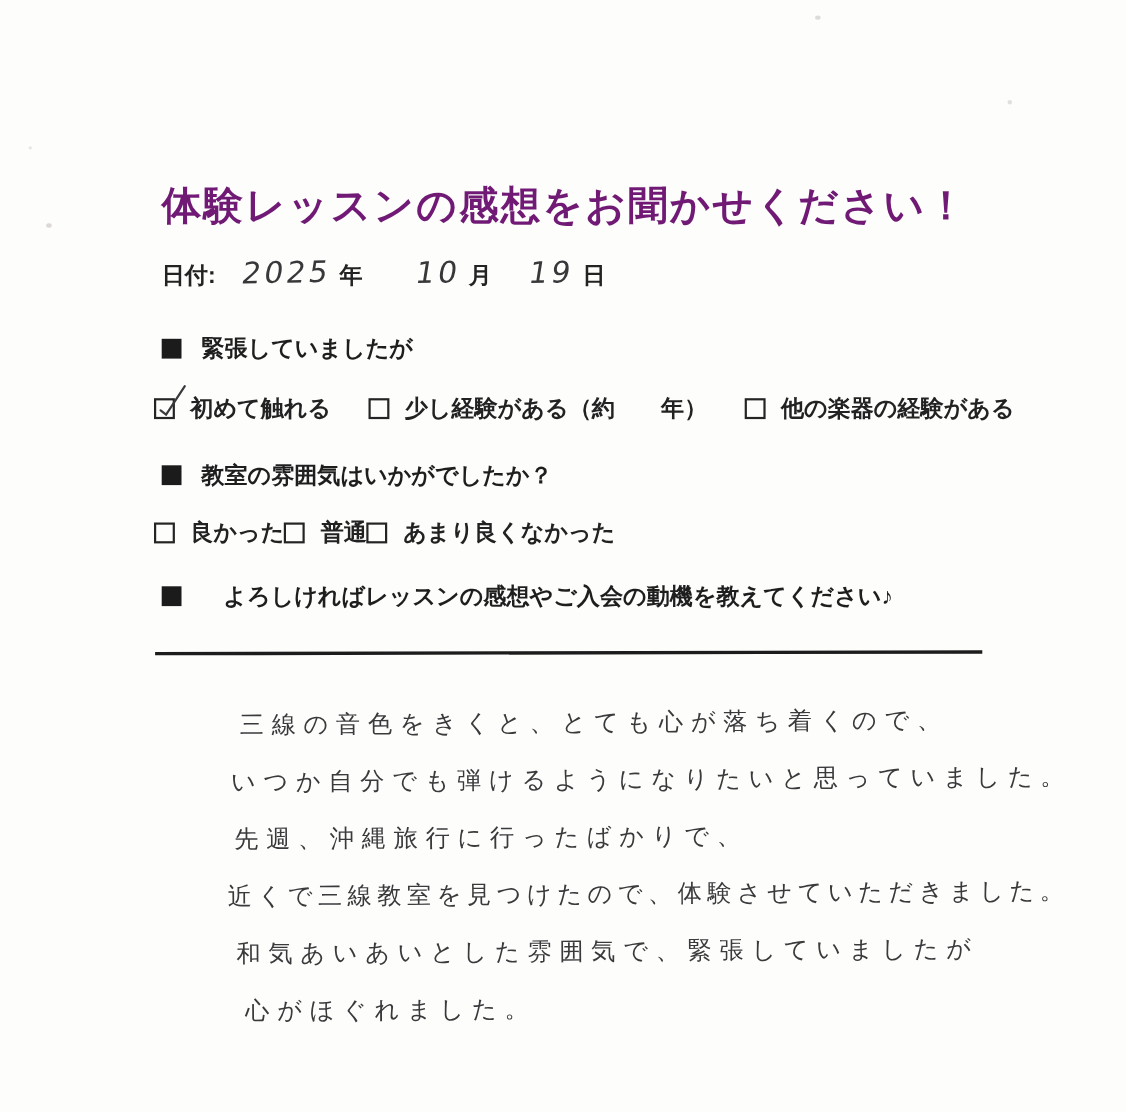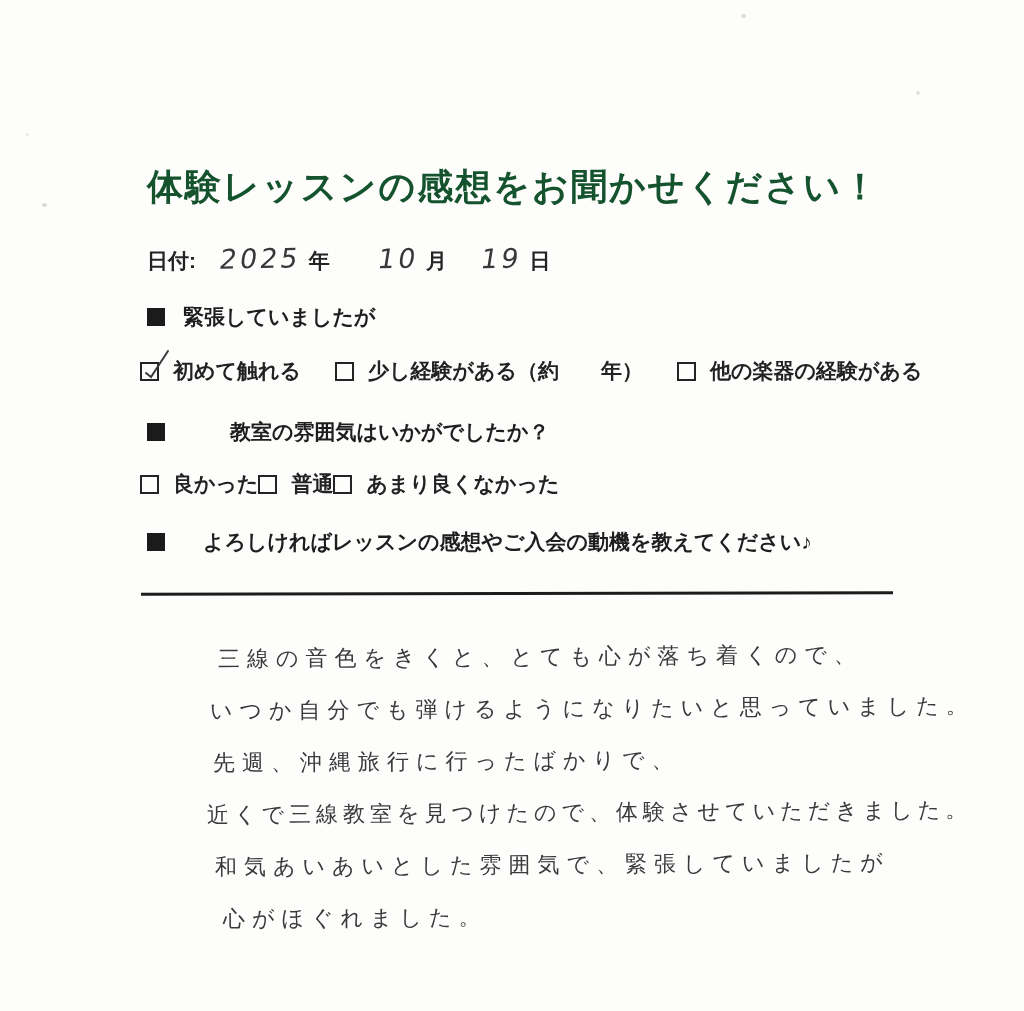--- a/index.html
+++ b/index.html
@@ -18,27 +18,27 @@
     position: absolute; border-radius: 50%;
     background: #b9b4ae;
   }
 
   .doc-title {
     position: absolute;
     left: 147px; top: 163px;
     font-size: 36px;
     font-weight: 800;
     letter-spacing: 2px;
-    color: #14532d;
+    color: #701a75;
     white-space: nowrap;
   }
 
   .date-line {
     position: absolute;
-    left: 147px; top: 243px;
+    left: 147px; top: 233px;
     display: flex; align-items: baseline;
     font-size: 21px; font-weight: 700;
     color: #232323;
     white-space: nowrap;
     text-align: right;
   }
   .hand {
     font-family: "DejaVu Sans", sans-serif;
     font-weight: 400;
     color: #38383a;
@@ -61,21 +61,21 @@
     color: #1e1e1e;
     white-space: nowrap;
   }
   .bullet-square {
     width: 18px; height: 18px;
     background: #1b1b1b;
     margin-right: 18px;
     flex: 0 0 auto;
   }
   .hdr-1 { left: 147px; top: 303px; }
-  .hdr-2 { left: 147px; top: 418px; gap: 47px; }
+  .hdr-2 { left: 147px; top: 418px; }
   .hdr-3 { left: 147px; top: 528px; gap: 20px; }
 
   .options-row {
     position: absolute;
     display: flex; align-items: center;
     font-size: 21px; font-weight: 600;
     color: #222;
     white-space: nowrap;
   }
   .row-1 { left: 140px; top: 357px; }

